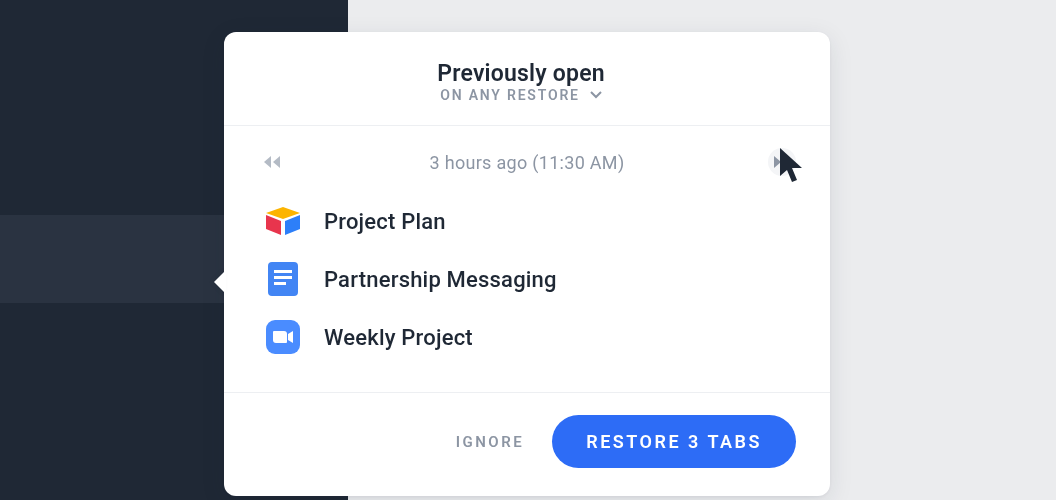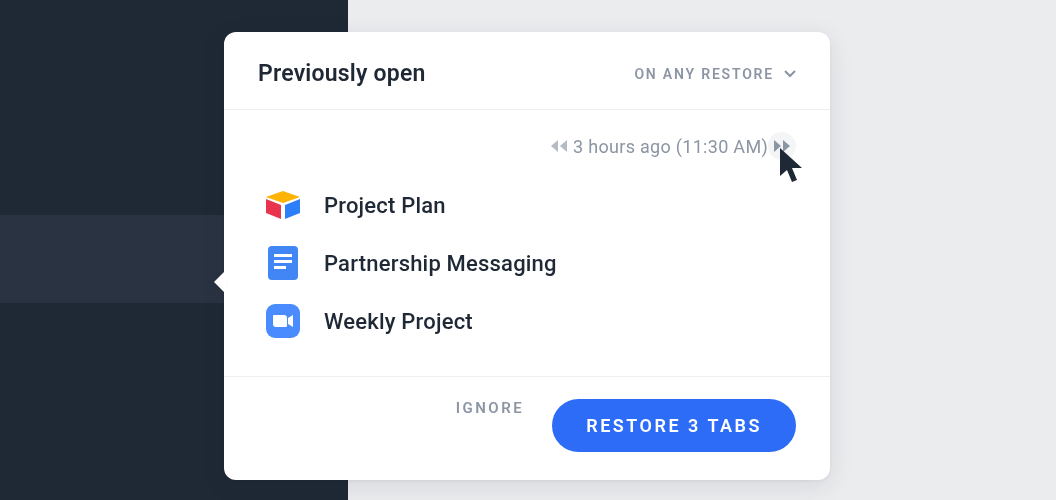--- a/index.html
+++ b/index.html
@@ -34,21 +34,22 @@
     border-top: 12px solid transparent;
     border-bottom: 12px solid transparent;
     border-right: 12px solid #fff;
     filter: drop-shadow(-2px 0 2px rgba(0,0,0,0.05));
   }
 
   .header {
     display: flex;
     align-items: center;
     justify-content: space-between;
-    padding: 28px 34px 22px 34px;
+    padding: 28px 34px 22px 22px;
+    flex-direction: column;
   }
   .header-title {
     font-size: 23px;
     font-weight: 600;
     color: #1f2835;
     letter-spacing: 0.2px;
   }
   .filter {
     display: flex;
     align-items: center;
@@ -62,21 +63,21 @@
   .filter svg { display: block; }
 
   .divider {
     height: 1px;
     background: #edeff2;
   }
 
   .pager {
     display: flex;
     align-items: center;
-    justify-content: flex-end;
+    justify-content: space-between;
     padding: 22px 34px 6px 34px;
   }
   .pager-btn {
     display: flex;
     align-items: center;
     gap: -2px;
     color: #b4bbc5;
     cursor: pointer;
     width: 28px; height: 28px;
     justify-content: center;
@@ -106,20 +107,21 @@
   }
   .tab-title {
     font-size: 22px;
     color: #1f2835;
     font-weight: 500;
     letter-spacing: 0.2px;
   }
 
   .footer {
     display: flex;
+    align-items: center;
     justify-content: flex-end;
     gap: 28px;
     padding: 22px 34px 28px 34px;
   }
   .btn-ignore {
     color: #8c95a3;
     font-size: 15px;
     font-weight: 600;
     letter-spacing: 2.5px;
     cursor: pointer;

